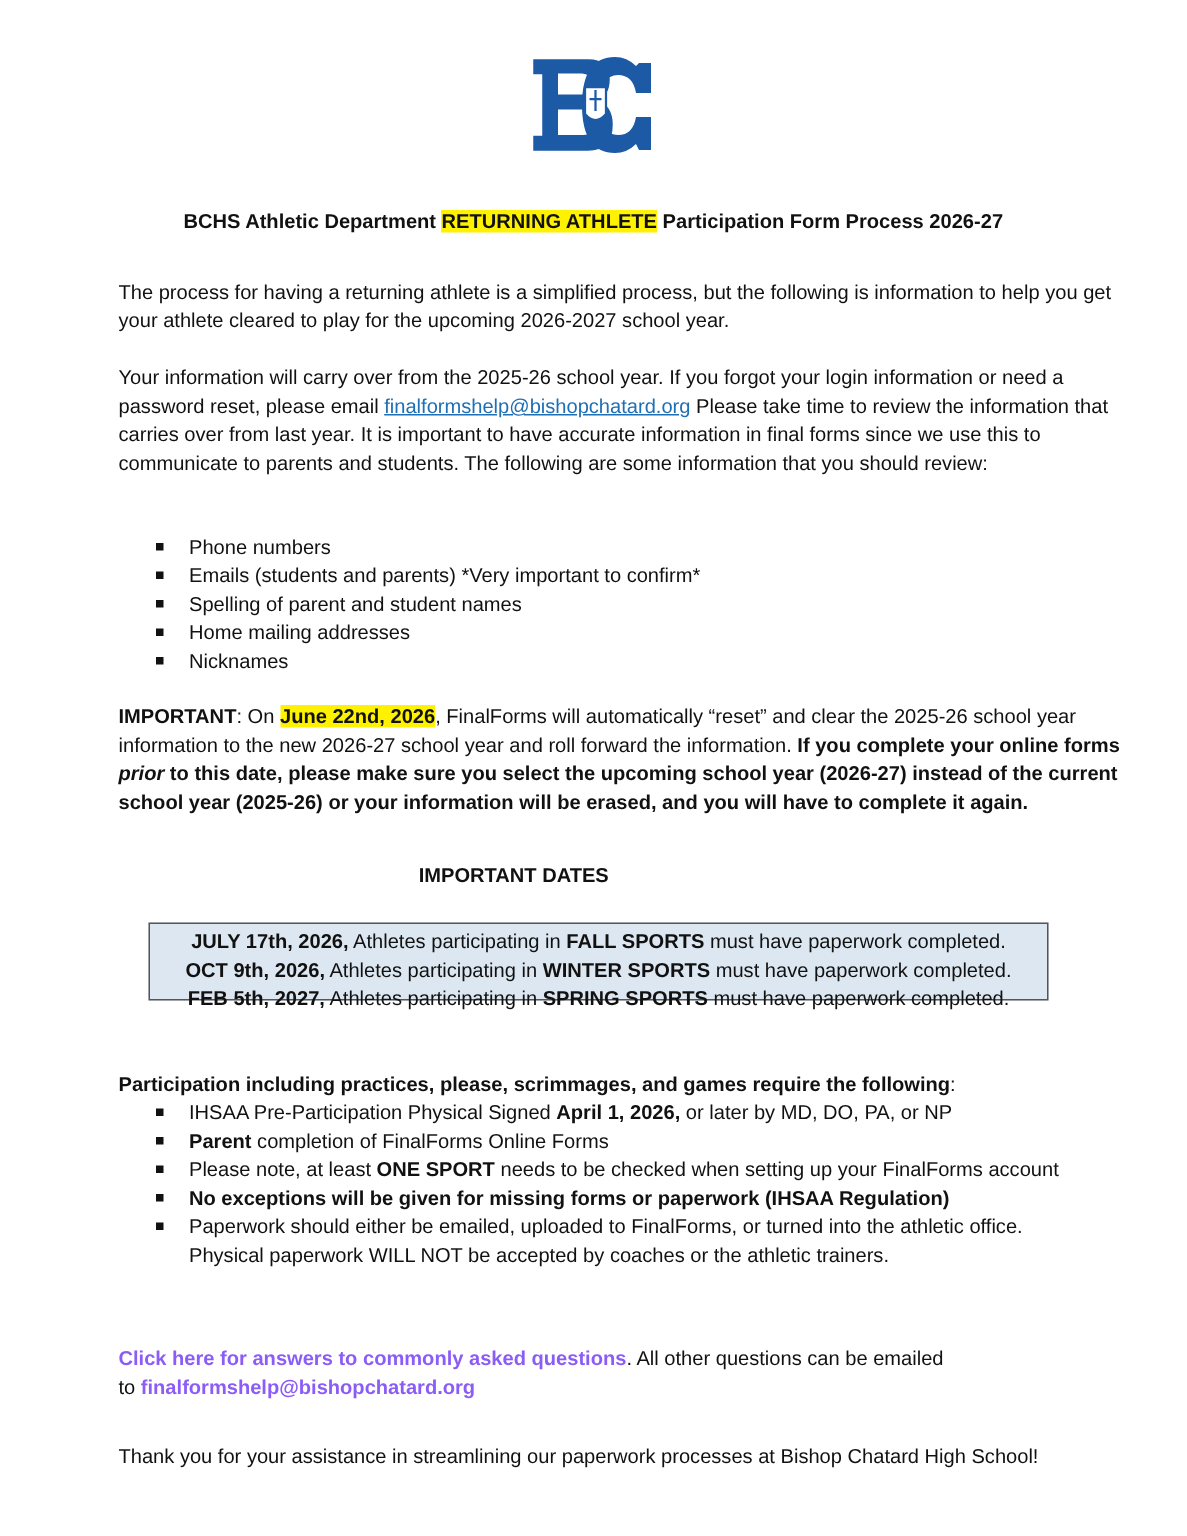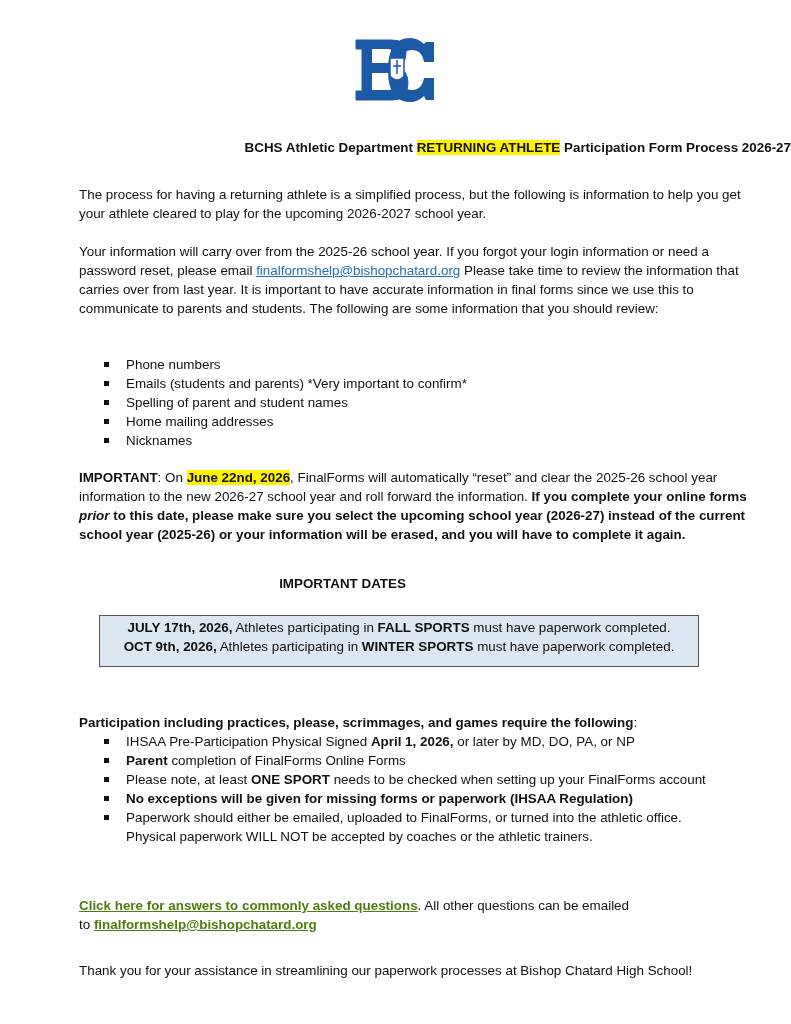--- a/index.html
+++ b/index.html
@@ -1,25 +1,25 @@
 <!DOCTYPE html>
 <html><head>
 <meta charset="utf-8">
 <style>
   html, body { margin: 0; padding: 0; background: #ffffff; }
   body {
     width: 791px; height: 1024px; position: relative; overflow: hidden;
     font-family: "Liberation Sans", sans-serif; color: #111; font-size: 13.4px;
   }
   .logo { position: absolute; left: 352px; top: 36px; width: 86px; height: 68px; }
-  .title { position: absolute; top: 140px; left: 0; width: 791px; text-align: right; font-weight: bold; font-size: 13.4px; }
+  .title { position: absolute; top: 140px; left: 0; width: 791px; text-align: center; font-weight: bold; font-size: 13.4px; }
   .hl { background: #fff200; }
   .para { position: absolute; left: 63px; width: 668px; line-height: 19px; margin: 16px; }
   .link-blue { color: #1f6fb5; text-decoration: underline; }
-  .link-red { color: #4d7c0f; text-decoration: underline; font-weight: bold; }
+  .link-red { color: #8b5cf6; font-weight: bold; }
   ul.bul { position: absolute; left: 88px; margin: 16px; padding: 0; list-style: none; }
   ul.bul li { position: relative; padding-left: 22px; line-height: 19px; }
   ul.bul li::before { content: ""; position: absolute; left: 0; top: 7px; width: 5px; height: 5px; background: #111; }
   .sect { position: absolute; top: 576px; left: 0; width: 685px; text-align: center; font-weight: bold; }
   .datebox {
     position: absolute; left: 99px; top: 615px; width: 600px; height: 52px;
     background: #dde7f1; border: 1.5px solid #555; box-sizing: border-box;
     text-align: center; line-height: 19px; padding-top: 2px;
   }
   .req { left: 100px; top: 716px; }
@@ -51,20 +51,21 @@
   <li>Nicknames</li>
 </ul>
 
 <p class="para" style="top:452px"><b>IMPORTANT</b><span>: On </span><b class="hl">June 22nd, 2026</b><span>, FinalForms will automatically “reset” and clear the 2025-26 school year information to the new 2026-27 school year and roll forward the information. </span><b>If you complete your online forms </b><b><i>prior</i></b><b> to this date, please make sure you select the upcoming school year (2026-27) instead of the current school year (2025-26) or your information will be erased, and you will have to complete it again.</b></p>
 
 <div class="sect">IMPORTANT DATES</div>
 
 <div class="datebox">
   <div><b>JULY 17th, 2026,</b><span> Athletes participating in </span><b>FALL SPORTS</b><span> must have paperwork completed.</span></div>
   <div><b>OCT 9th, 2026,</b><span> Athletes participating in </span><b>WINTER SPORTS</b><span> must have paperwork completed.</span></div>
+  <div><b>FEB 5th, 2027,</b><span> Athletes participating in </span><b>SPRING SPORTS</b><span> must have paperwork completed.</span></div>
 </div>
 
 <p class="para" style="top:697px"><b>Participation including practices, please, scrimmages, and games require the following</b><span>:</span></p>
 
 <ul class="bul req" style="top:716px; width:620px">
   <li><span>IHSAA Pre-Participation Physical Signed </span><b>April 1, 2026,</b><span> or later by MD, DO, PA, or NP</span></li>
   <li><span></span><b>Parent</b><span> completion of FinalForms Online Forms</span></li>
   <li><span>Please note, at least </span><b>ONE SPORT</b><span> needs to be checked when setting up your FinalForms account</span></li>
   <li><span></span><b>No exceptions will be given for missing forms or paperwork (IHSAA Regulation)</b><span></span></li>
   <li><span>Paperwork should either be emailed, uploaded to FinalForms, or turned into the athletic office. Physical paperwork WILL NOT be accepted by coaches or the athletic trainers.</span><b></b><span></span></li>

